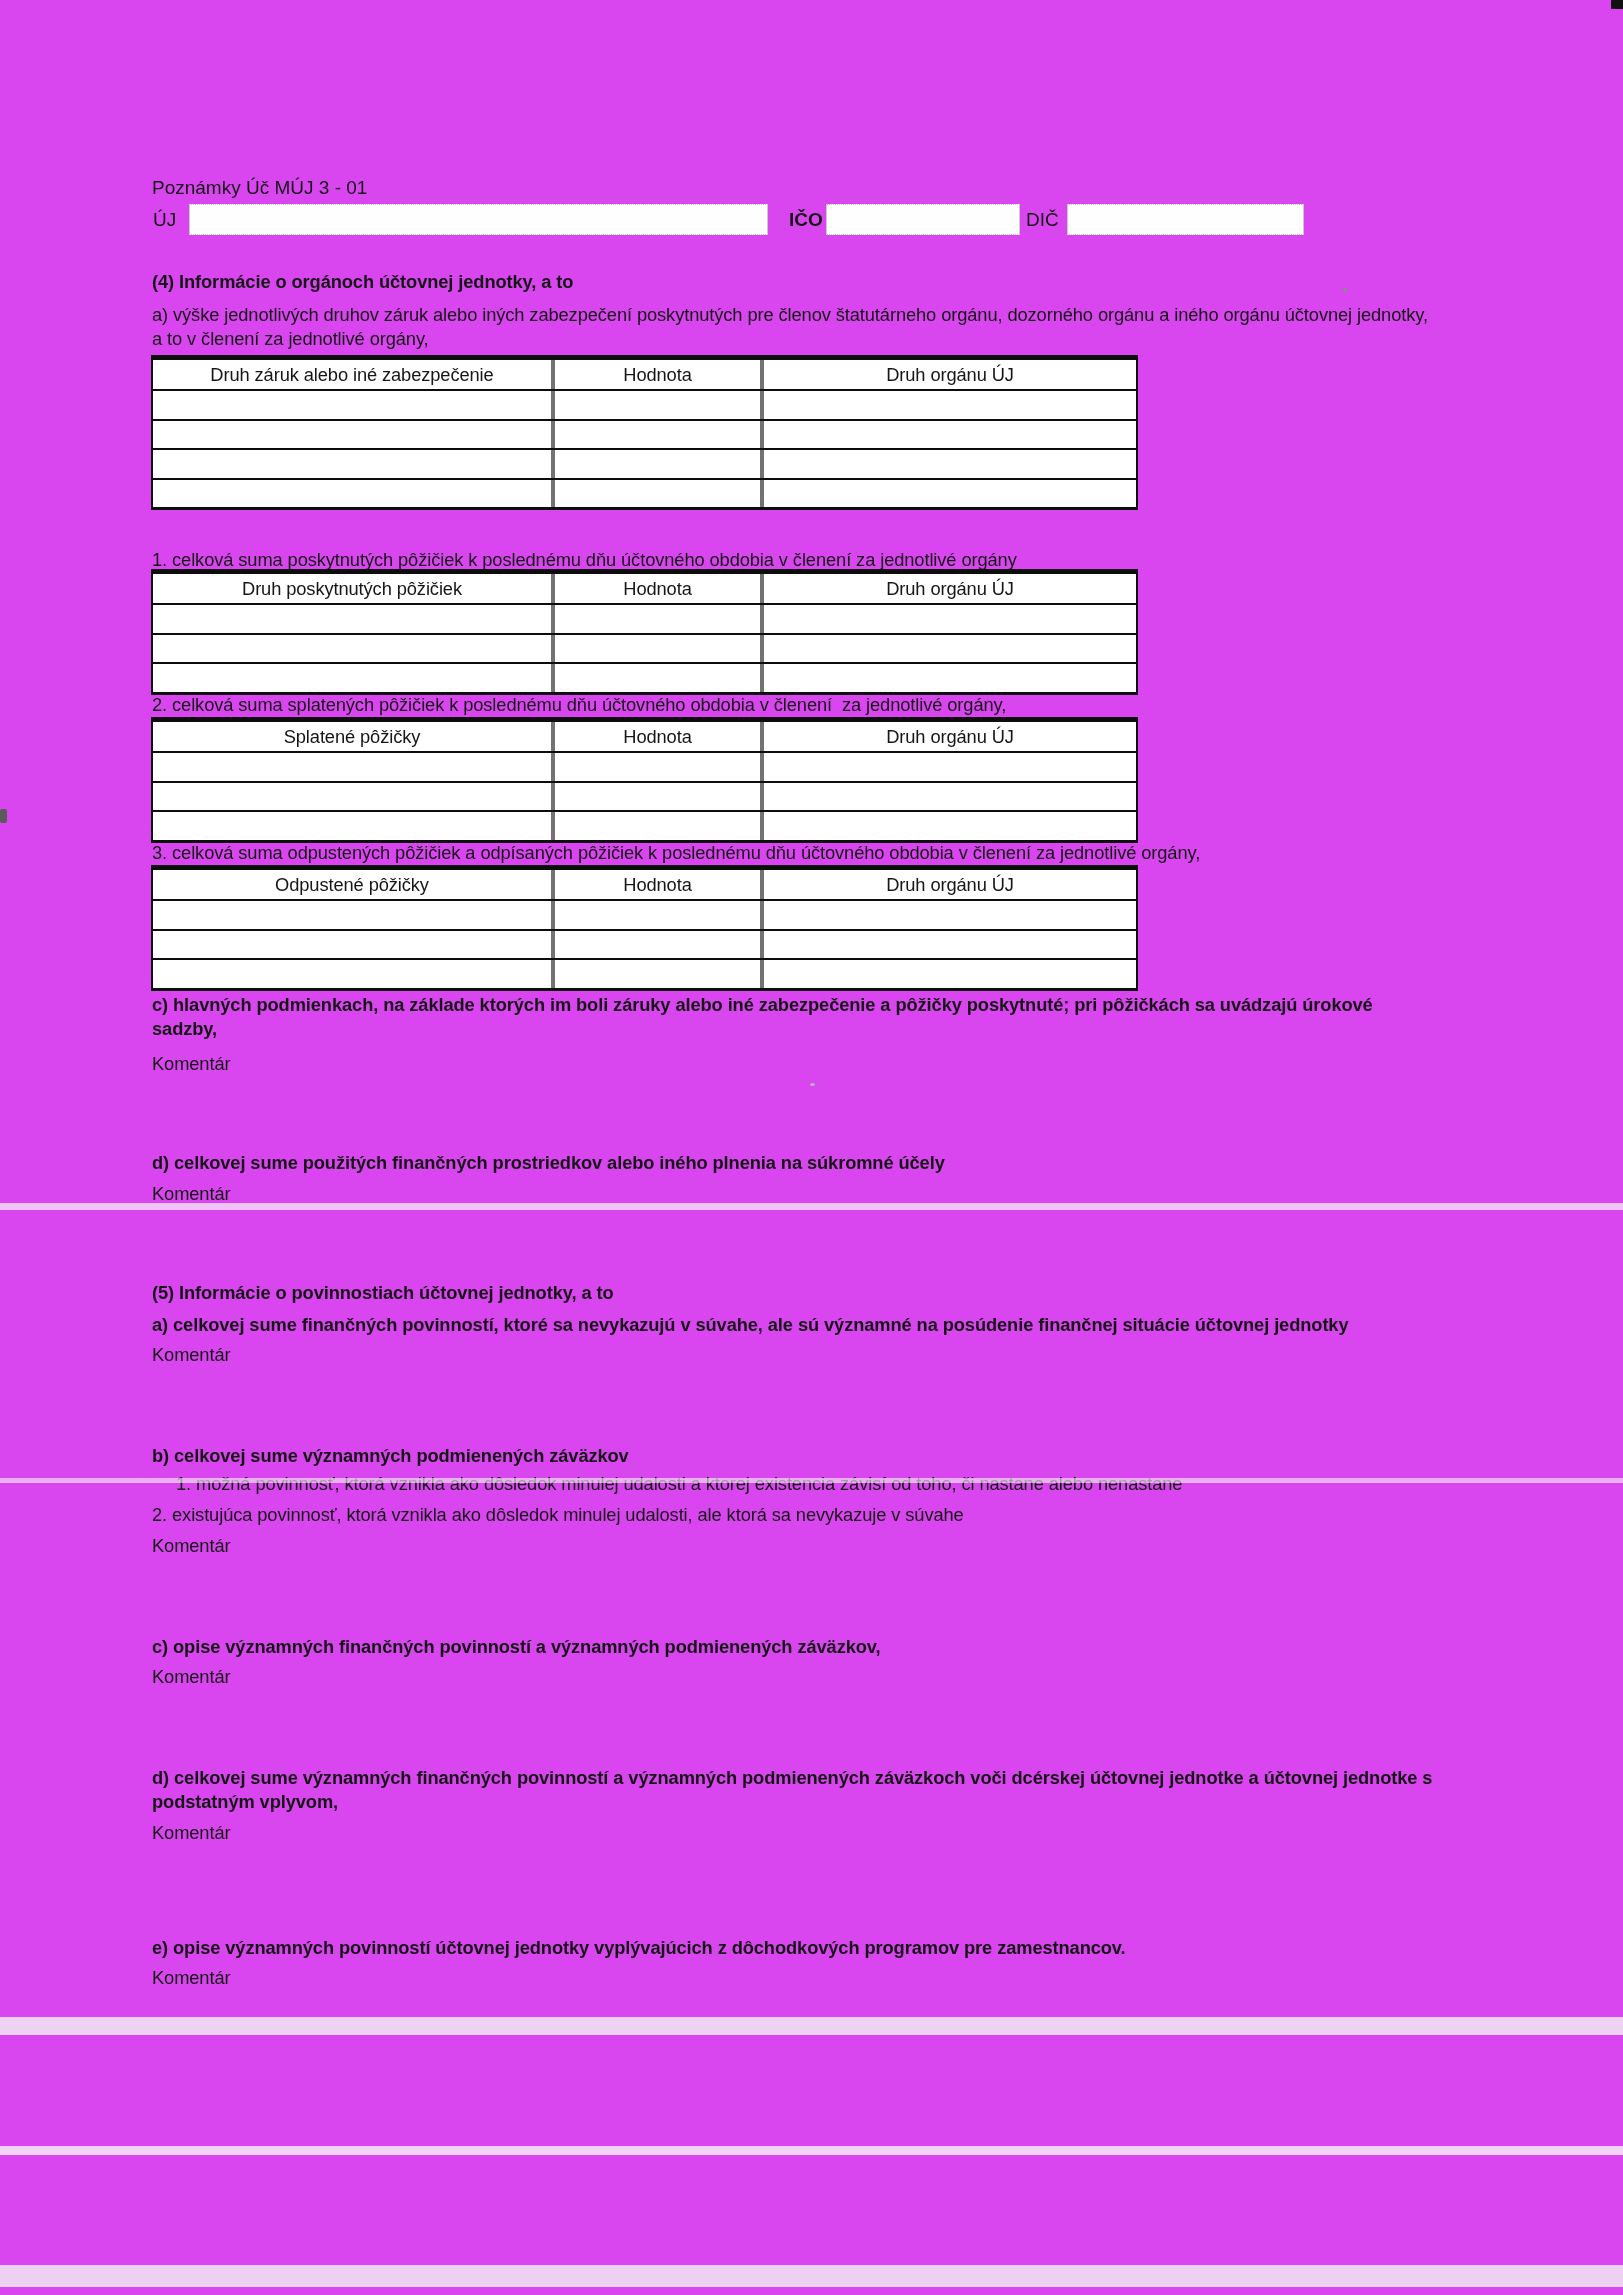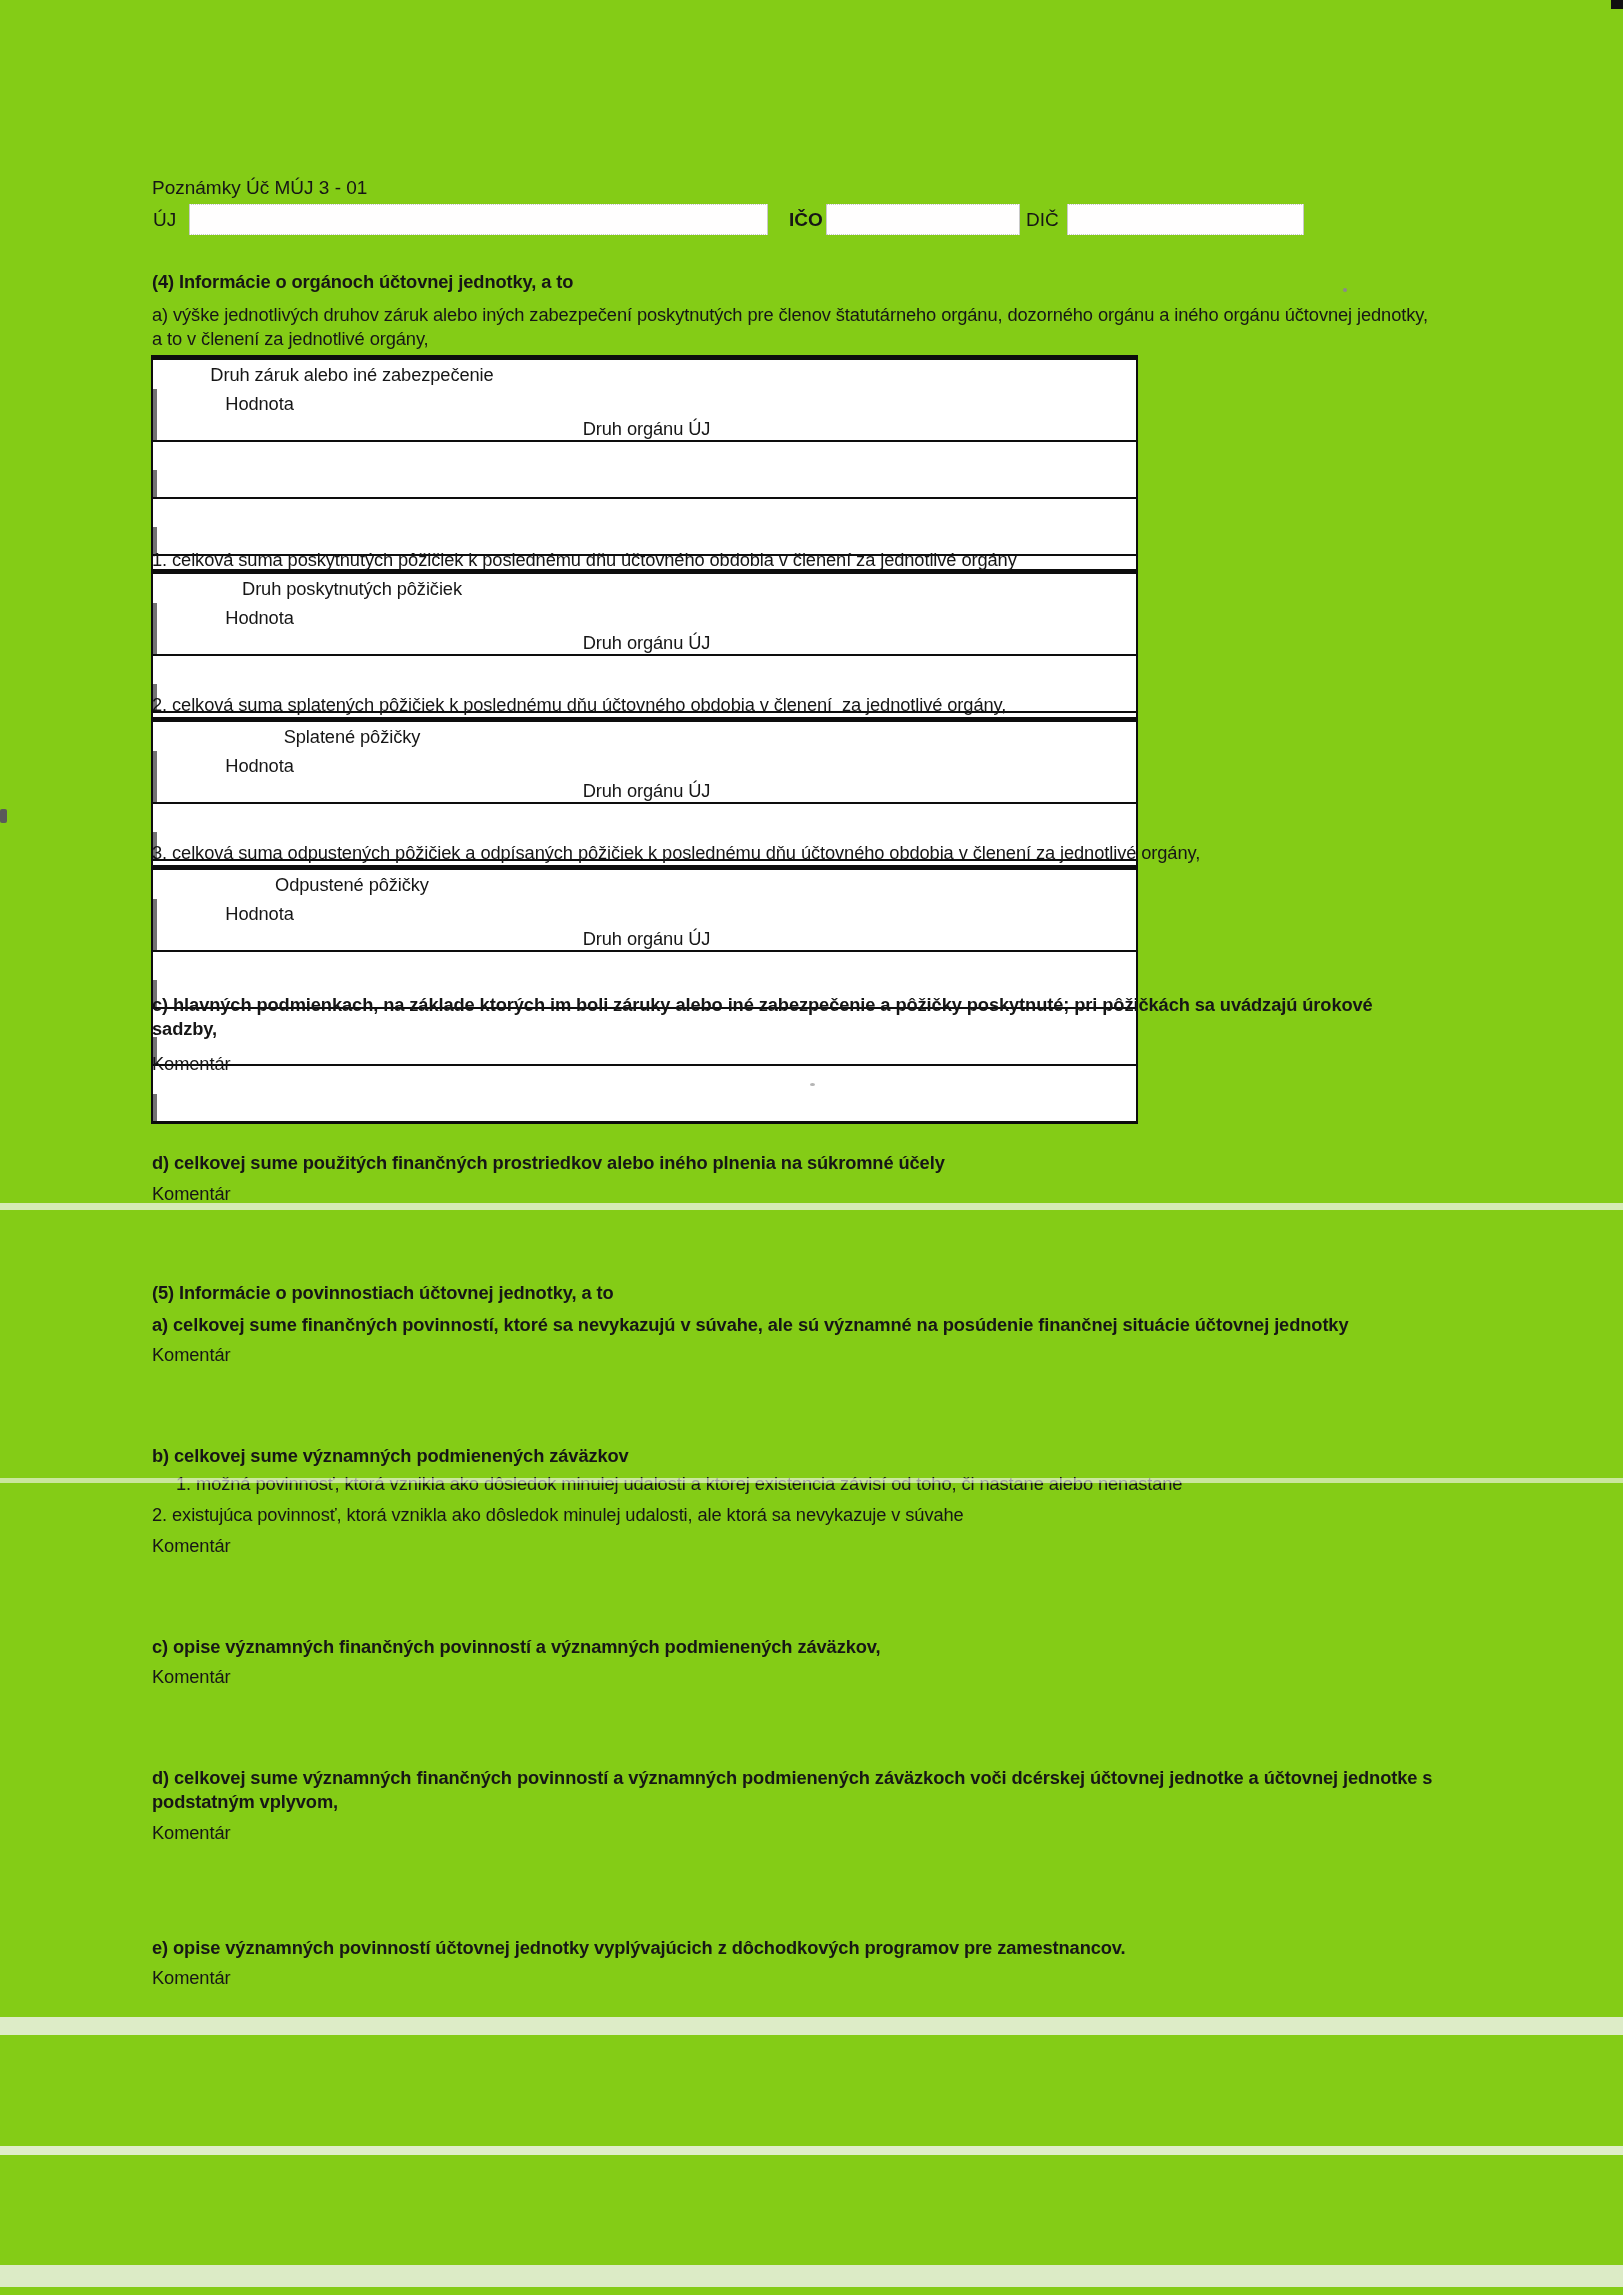--- a/index.html
+++ b/index.html
@@ -1,27 +1,27 @@
 <!DOCTYPE html>
 <html style="font-size:10.5px"><head>
 <meta charset="utf-8">
 <style>
   html,body{margin:0;padding:0;background:#ffffff;}
   body{width:1623px;height:2295px;position:relative;overflow:hidden;
        font-family:"Liberation Sans", sans-serif;color:#161616;}
-  .page{position:absolute;left:0;top:0;width:1623px;height:2295px;background:#84cc16;}
+  .page{position:absolute;left:0;top:0;width:1623px;height:2295px;background:#d946ef;}
   .line{position:absolute;white-space:pre;font-size:18.3px;letter-spacing:-0.1px;line-height:22px;color:#161616;}
   .b{font-weight:bold;}
   .form-code{position:absolute;left:152px;top:177px;font-size:19px;}
   .id-label{position:absolute;font-size:19px;}
   .id-field{position:absolute;background:#fffefe;border:1.3px solid #c9c9c9;border-top-style:dotted;border-bottom-style:dotted;box-sizing:border-box;}
   
   .ftable{position:absolute;left:151px;width:987px;box-sizing:border-box;
           border:2.6px solid #0d0d0d;border-top-width:5.9px;border-bottom-width:3.9px;background:#fff;}
-  .trow{display:flex;border-top:2.6px solid #0d0d0d;flex-direction:column;}
+  .trow{display:flex;border-top:2.6px solid #0d0d0d;}
   .trow:first-child{border-top:none;}
   .tcell{box-sizing:border-box;border-left:4px solid #737373;height:27.5px;}
   .tcell:first-child{border-left:none;}
   .tcell:nth-child(1){width:398px;}
   .tcell:nth-child(2){width:209px;}
   .tcell:nth-child(3){flex:1;}
   .thead .tcell{display:flex;align-items:center;justify-content:center;
                 font-size:18.3px;letter-spacing:-0.1px;height:29px;color:#161616;}
   
   .artifact{position:absolute;}

